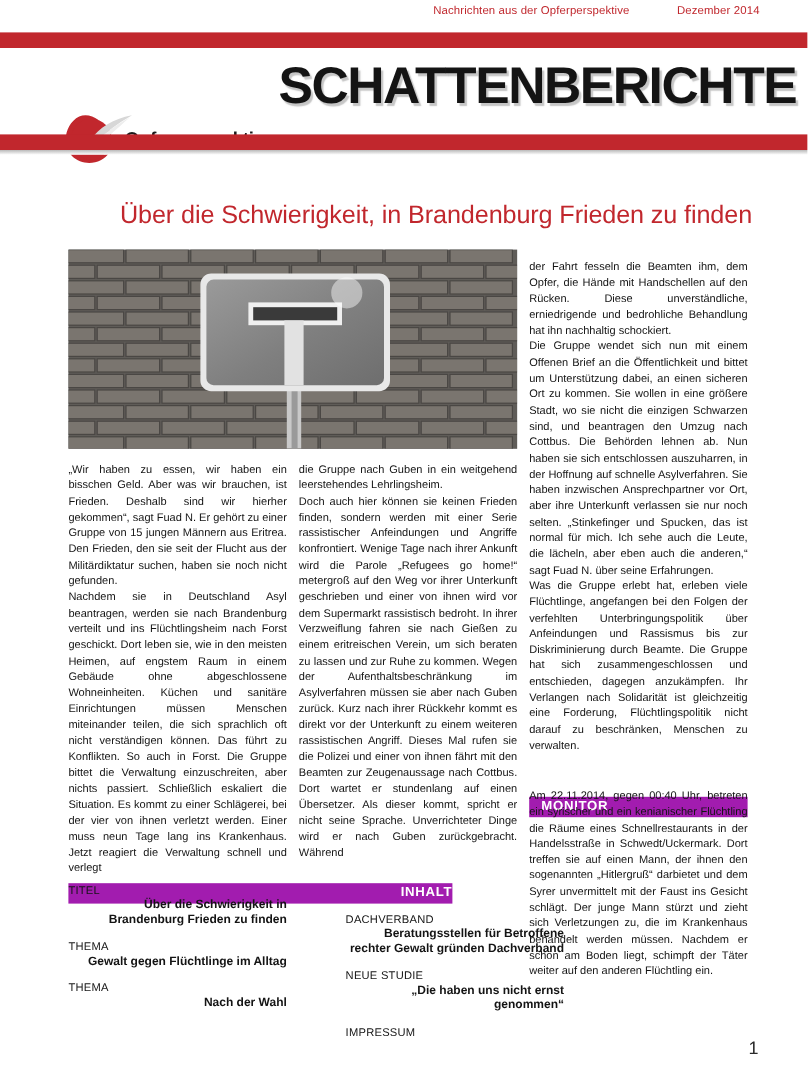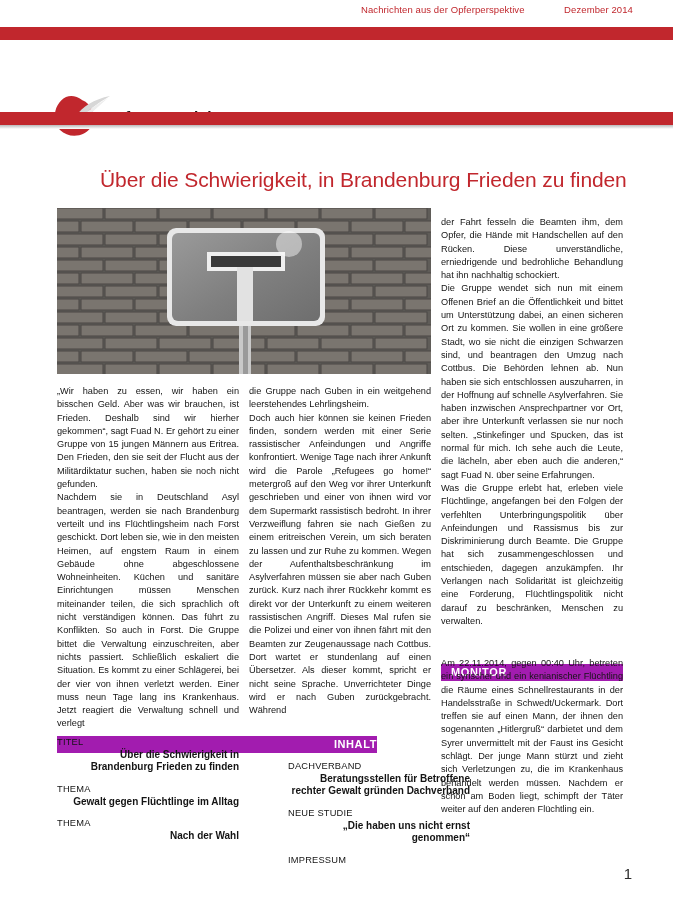--- a/index.html
+++ b/index.html
@@ -135,20 +135,21 @@
       <svg width="180" height="46" viewBox="0 0 180 46">
         <path d="M14 4 C2 10 -1 28 8 37 C17 46 33 44 39 34 C30 39 19 35 16 26 C13 17 19 8 30 7 C25 3 19 2 14 4 Z" fill="#c1272d"></path>
         <circle cx="24" cy="23" r="17" fill="#c1272d"></circle>
         <path d="M24 23 C30 14 42 6 58 3 C46 10 36 17 30 25 C28 28 25 27 24 23 Z" fill="#d7d7d7"></path>
         <path d="M27 26 C33 20 43 12 56 5 C45 15 36 22 31 29 Z" fill="#ededed"></path>
         <path d="M24 23 C28 20 34 20 40 22 C34 25 28 26 24 23 Z" fill="#ffffff"></path>
       </svg>
       <div class="logo-text">Opferperspektive</div>
     </div>
   </div>
+  <div class="masthead-title">SCHATTENBERICHTE</div>
   <div class="band-bottom"></div>
   <div class="band-shadow"></div>
 
   <div class="headline">Über die Schwierigkeit, in Brandenburg Frieden zu finden</div>
 
   <div class="photo">
     <svg width="374" height="166" viewBox="0 0 374 166">
       <defs>
         <linearGradient id="signgrad" x1="0" y1="0" x2="1" y2="1">
           <stop offset="0%" stop-color="#9a9a9a"></stop>

